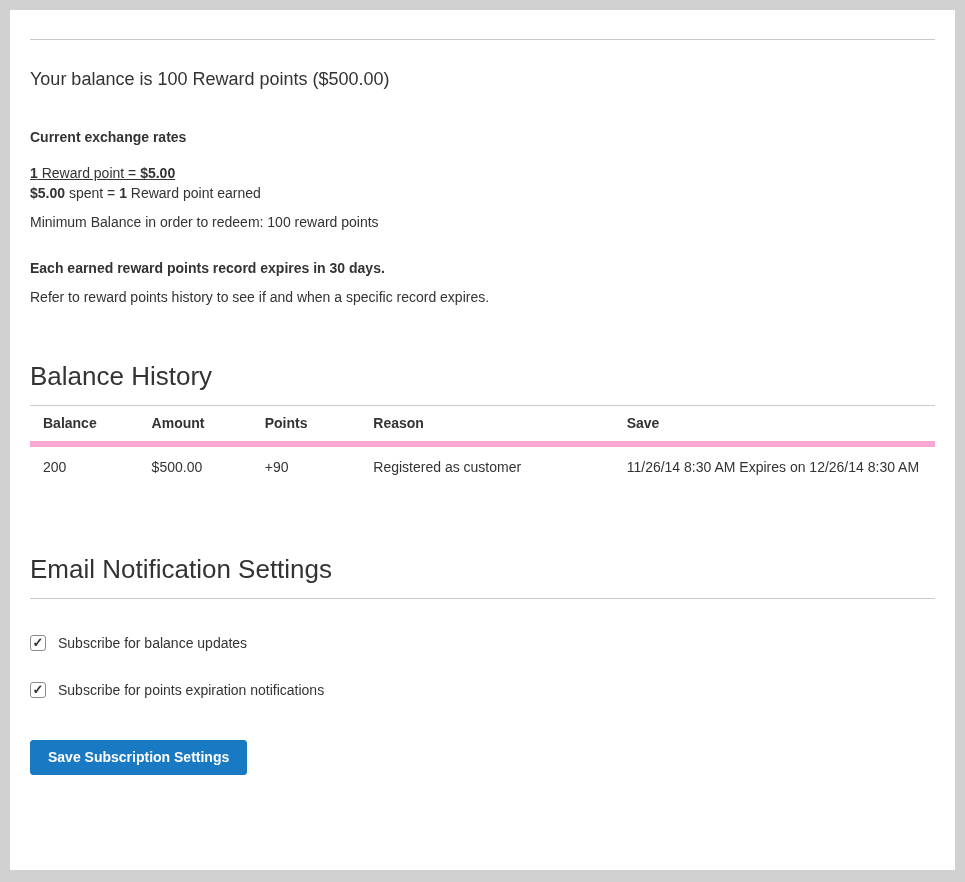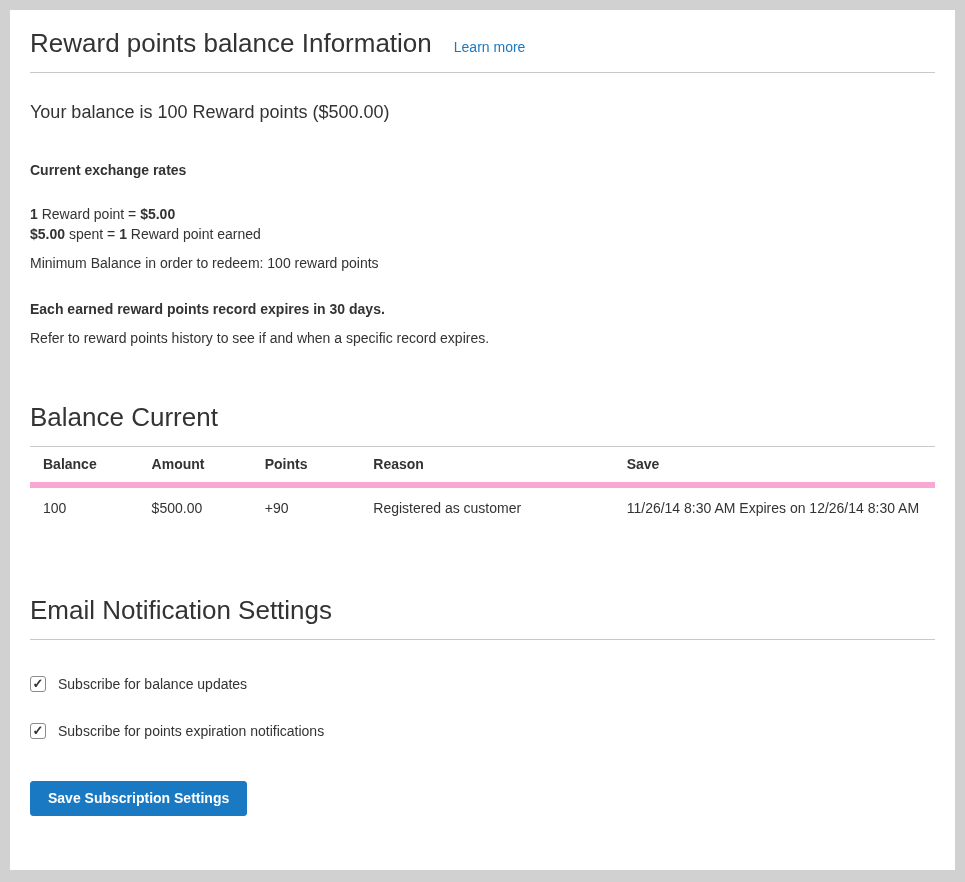--- a/index.html
+++ b/index.html
@@ -58,21 +58,21 @@
     line-height: 20px;
   }
   .normal-line {
     font-size: 14px;
     font-weight: 400;
     margin: 0;
     line-height: 20px;
   }
   .mt-lg { margin-top: 37px; }
   .mt-md { margin-top: 26px; }
-  .mt-sm { margin-top: 24px; }
+  .mt-sm { margin-top: 16px; text-decoration: underline; }
   .mt-xs { margin-top: 9px; }
   .rates b { font-weight: 700; }
   .section-head { margin-top: 54px; }
   .section-head-2 { margin-top: 66px; }
   table.history {
     width: 100%;
     border-collapse: collapse;
     margin-top: 0;
     font-size: 14px;
   }
@@ -137,54 +137,50 @@
     font-weight: 700;
     padding: 8px 17px 9px 17px;
     cursor: pointer;
   }
 </style>
 </head>
 <body>
 
 <div class="card">
 
-  <div class="title-row">
-    <h1>Reward points balance Information</h1>
-    <a href="#" class="learn-more">Learn more</a>
-  </div>
   <hr class="rule">
 
   <p class="balance-summary">Your balance is 100 Reward points ($500.00)</p>
 
   <p class="bold-line mt-lg">Current exchange rates</p>
 
   <p class="normal-line rates mt-sm"><b>1</b><span> Reward point = </span><b>$5.00</b></p>
   <p class="normal-line rates"><b>$5.00</b><span> spent = </span><b>1</b><span> Reward point earned</span></p>
 
   <p class="normal-line mt-xs">Minimum Balance in order to redeem: 100 reward points</p>
 
   <p class="bold-line mt-md">Each earned reward points record expires in 30 days.</p>
   <p class="normal-line mt-xs">Refer to reward points history to see if and when a specific record expires.</p>
 
-  <h2 class="section-head">Balance Current</h2>
+  <h2 class="section-head">Balance History</h2>
   <hr class="rule">
 
   <table class="history">
     <thead>
       <tr>
         <th class="col-balance">Balance</th>
         <th class="col-amount">Amount</th>
         <th class="col-points">Points</th>
         <th class="col-reason">Reason</th>
         <th class="col-date">Save</th>
       </tr>
     </thead>
     <tbody>
       <tr>
-        <td>100</td>
+        <td>200</td>
         <td>$500.00</td>
         <td>+90</td>
         <td>Registered as customer</td>
         <td class="cell-date">11/26/14 8:30 AM Expires on 12/26/14 8:30 AM</td>
       </tr>
     </tbody>
   </table>
 
   <h2 class="section-head-2">Email Notification Settings</h2>
   <hr class="rule">

